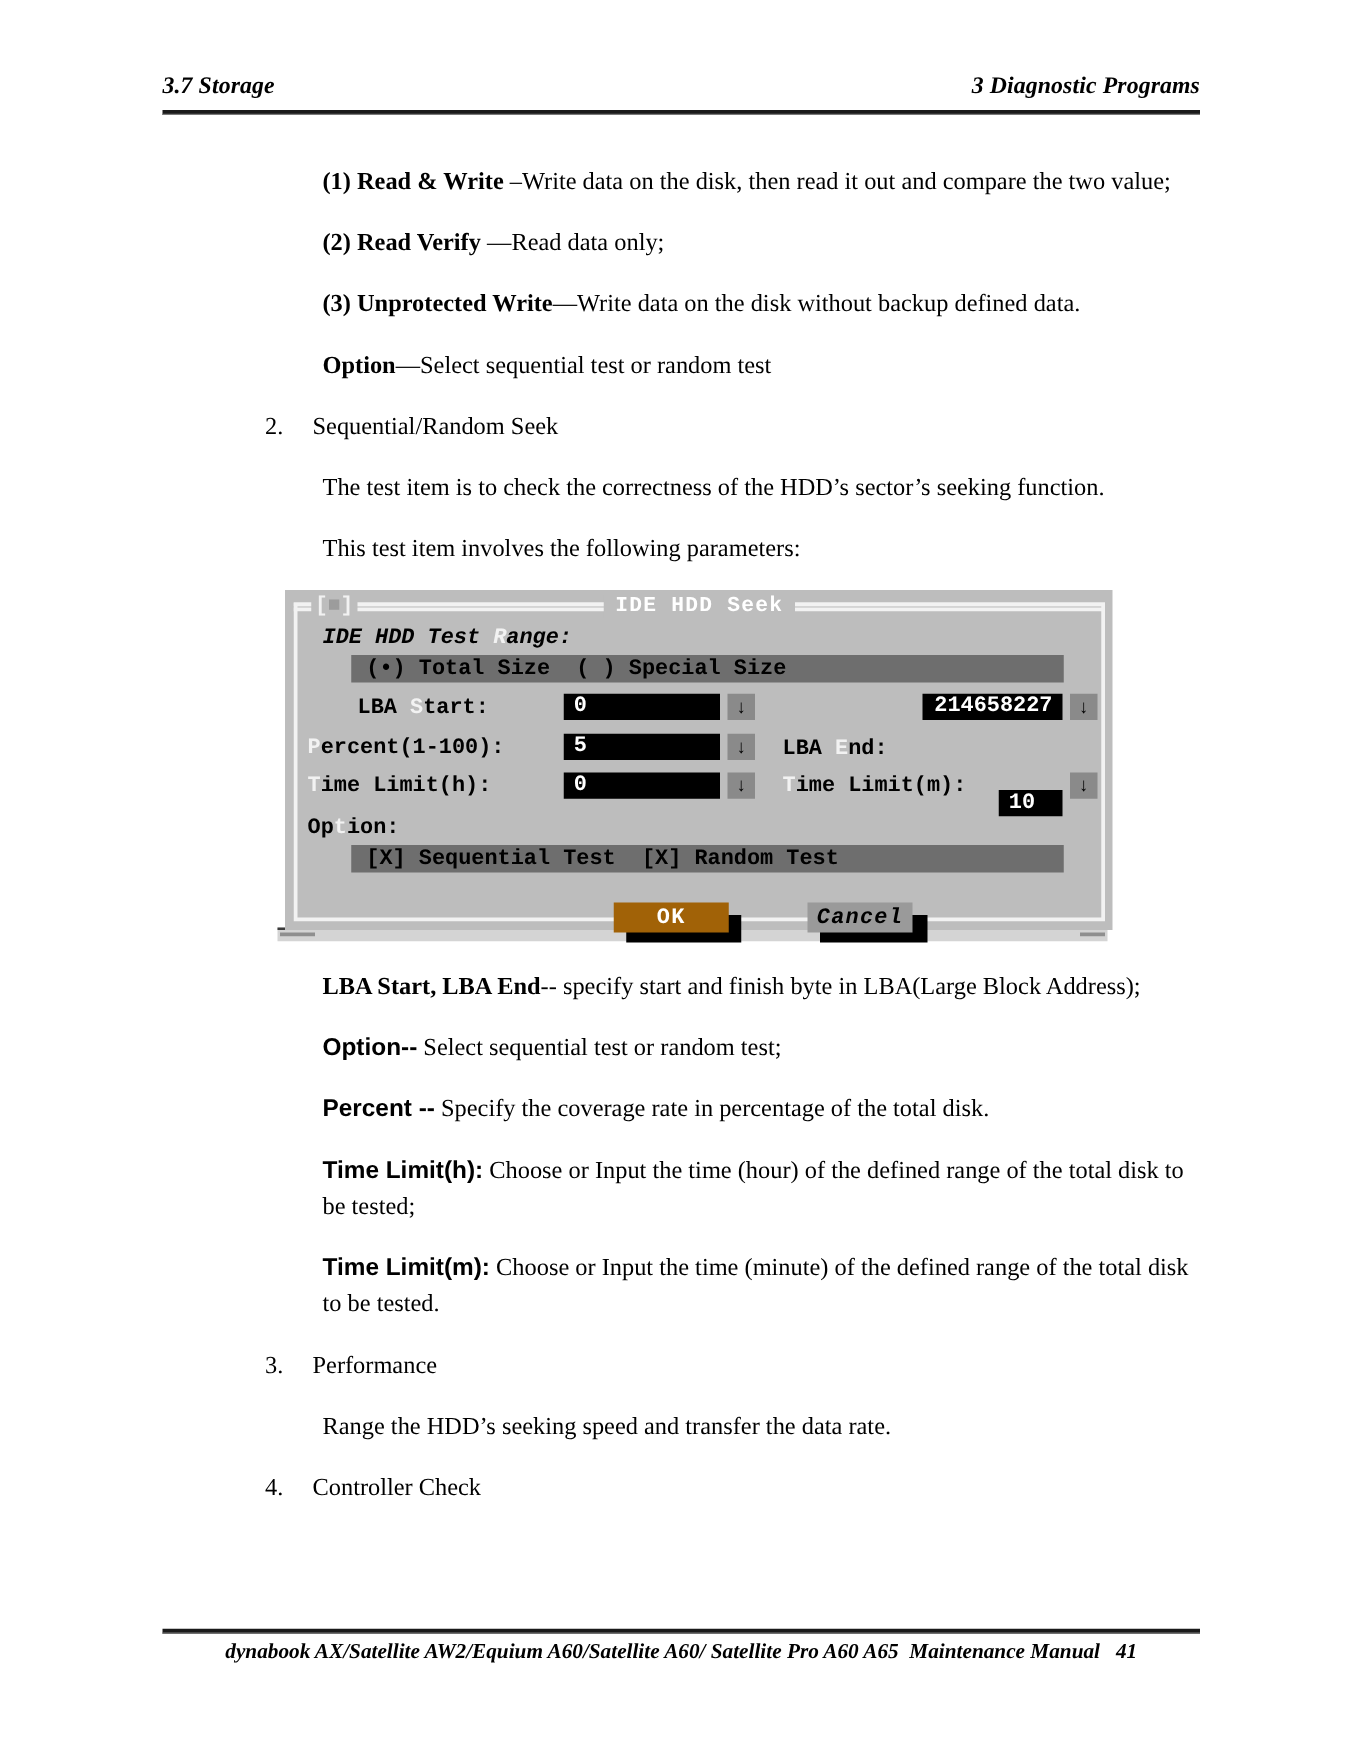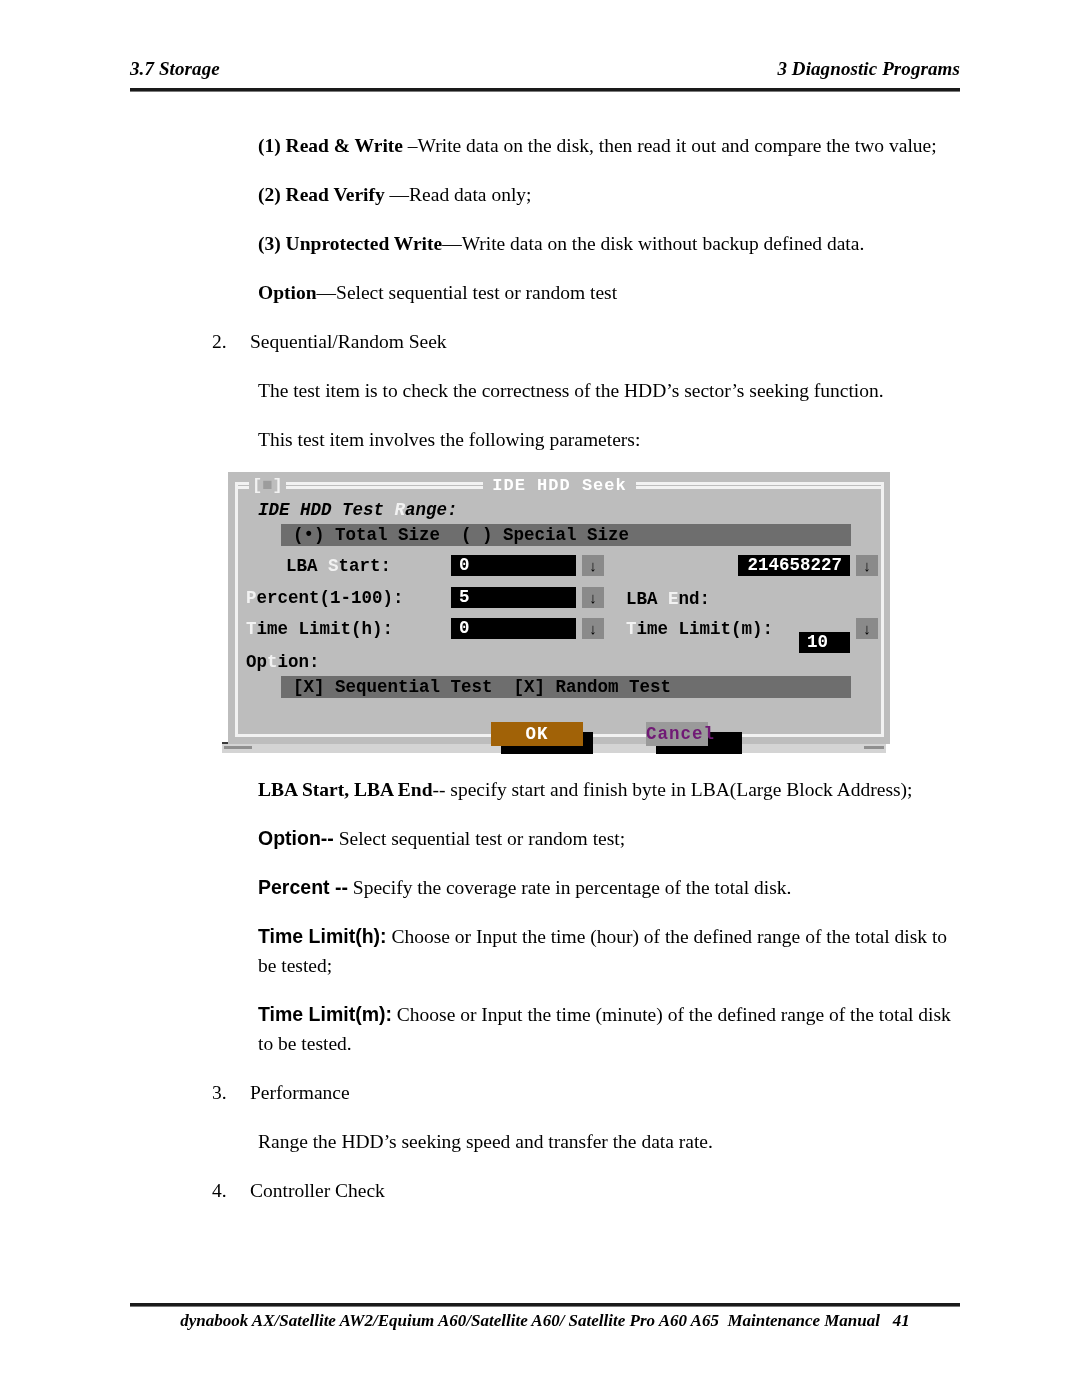--- a/index.html
+++ b/index.html
@@ -250,21 +250,21 @@
     font-weight: bold;
     font-size: 17.5px;
     line-height: 24px;
     height: 24px;
     text-align: center;
     box-sizing: border-box;
     z-index: 2;
     letter-spacing: 1px;
   }
   .btn.ok { background: #a16207; color: #ffffff; width: 92px; }
-  .btn.cancel { background: #9a9a9a; color: #701a75; width: 62px; }
+  .btn.cancel { background: #9a9a9a; color: #000000; width: 84px; font-style: italic; }
   .btn-shadow {
     position: absolute;
     left: 10px;
     top: 10px;
     height: 22px;
     background: #000000;
     z-index: 1;
   }
 
   

